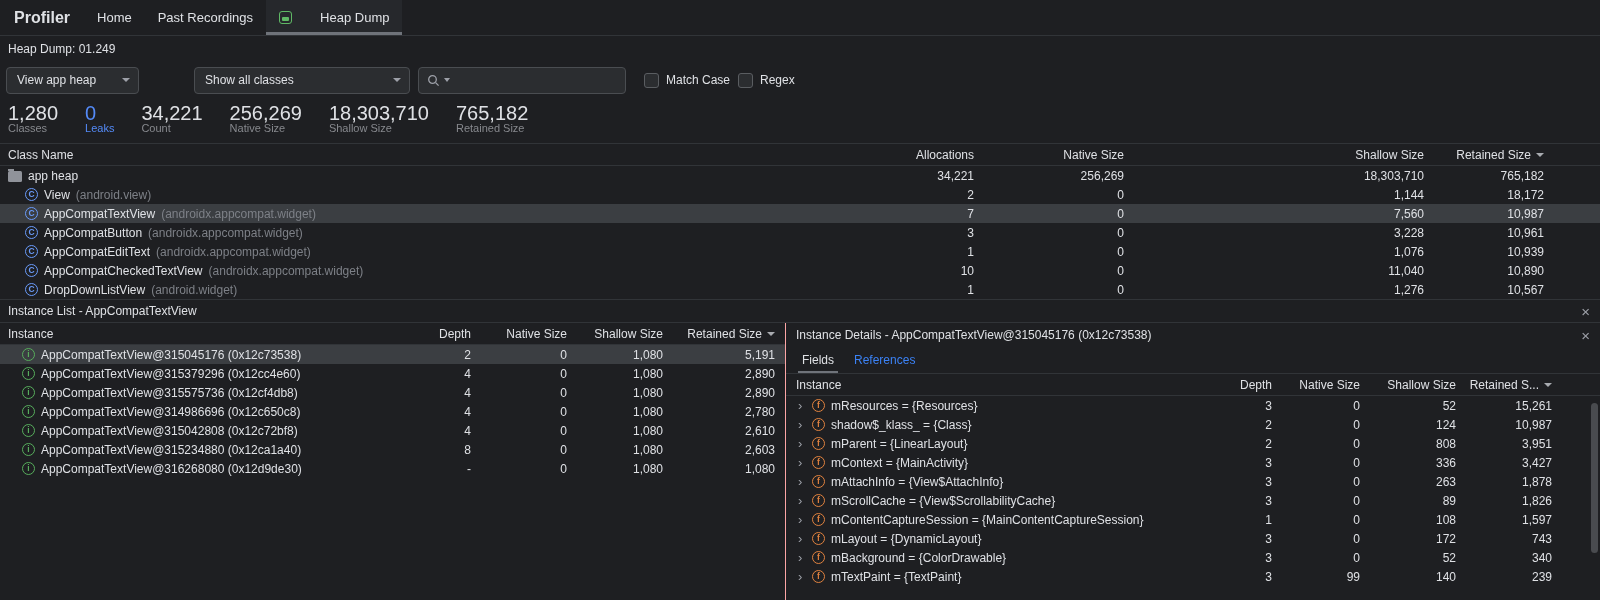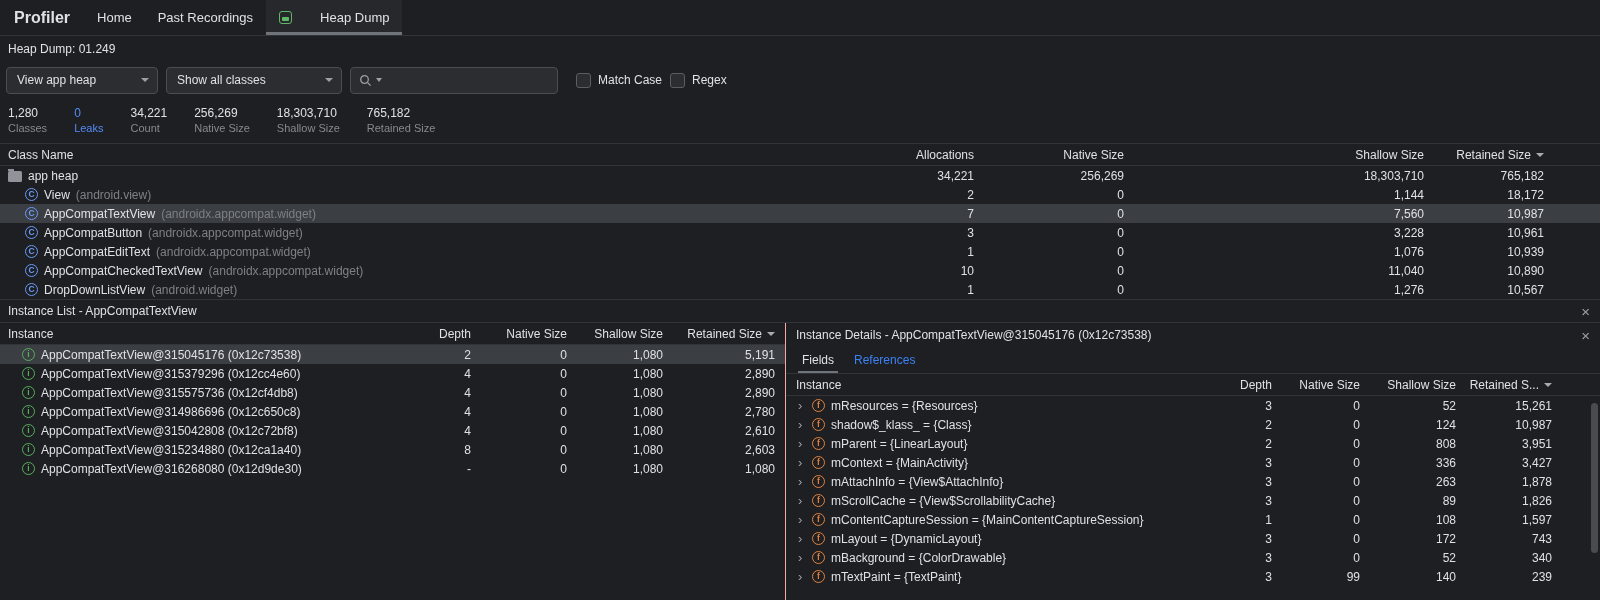--- a/index.html
+++ b/index.html
@@ -17,33 +17,33 @@
   .heap-icon::after { content:""; position:absolute; left:2px; right:2px; bottom:2px; height:4px; background:#5fb865; border-radius:1px; }
 
   .session-row { flex:none; height:25px; display:flex; align-items:center; padding:0 8px; }
 
   
   .toolbar { flex:none; height:38px; display:flex; align-items:center; gap:8px; padding:0 6px; }
   .select { height:27px; background:#2b2d30; border:1px solid #4a4d51; border-radius:4px; display:flex;
     align-items:center; justify-content:space-between; padding:0 8px 0 10px; cursor:default; }
   .chev { width:0; height:0; border-left:4px solid transparent; border-right:4px solid transparent;
     border-top:4.5px solid #9da0a8; margin-left:8px; }
-  .sel-heap { width:152px; } .sel-arrange { width:162px; } .sel-classes { width:176px; }
+  .sel-heap { width:133px; } .sel-arrange { width:162px; } .sel-classes { width:216px;margin-left:47px; }
   .searchbox { width:208px; height:27px; background:#2b2d30; border:1px solid #4a4d51; border-radius:4px;
     display:flex; align-items:center; gap:4px; padding:0 8px; }
   .search-caret { width:0; height:0; border-left:3px solid transparent; border-right:3px solid transparent;
     border-top:4px solid #9da0a8; }
   .check { display:flex; align-items:center; gap:7px; }
   .check.first { margin-left:10px; }
   .checkbox { width:15px; height:15px; background:#2b2d30; border:1px solid #5a5d61; border-radius:3px; }
 
   
   .stats { flex:none; height:44px; display:flex; align-items:flex-start; padding:5px 0 0 8px; gap:27px; }
   .stat { display:flex; flex-direction:column; }
-  .stat-value { font-size:12px; line-height:18px; }
+  .stat-value { font-size:20px; line-height:18px; }
   .stat-label { font-size:11px; line-height:13px; color:#87898e; }
   .stat.accent .stat-value, .stat.accent .stat-label { color:#548af7; }
 
   
   .trow { display:grid; align-items:center; height:19px; }
   .thead { height:22px; border-bottom:1px solid #313438; }
   .trow.selected { background:#3b3e42; }
   .cell { white-space:nowrap; overflow:hidden; }
   .num { text-align:right; }
   .hcell { display:flex; align-items:center; }

